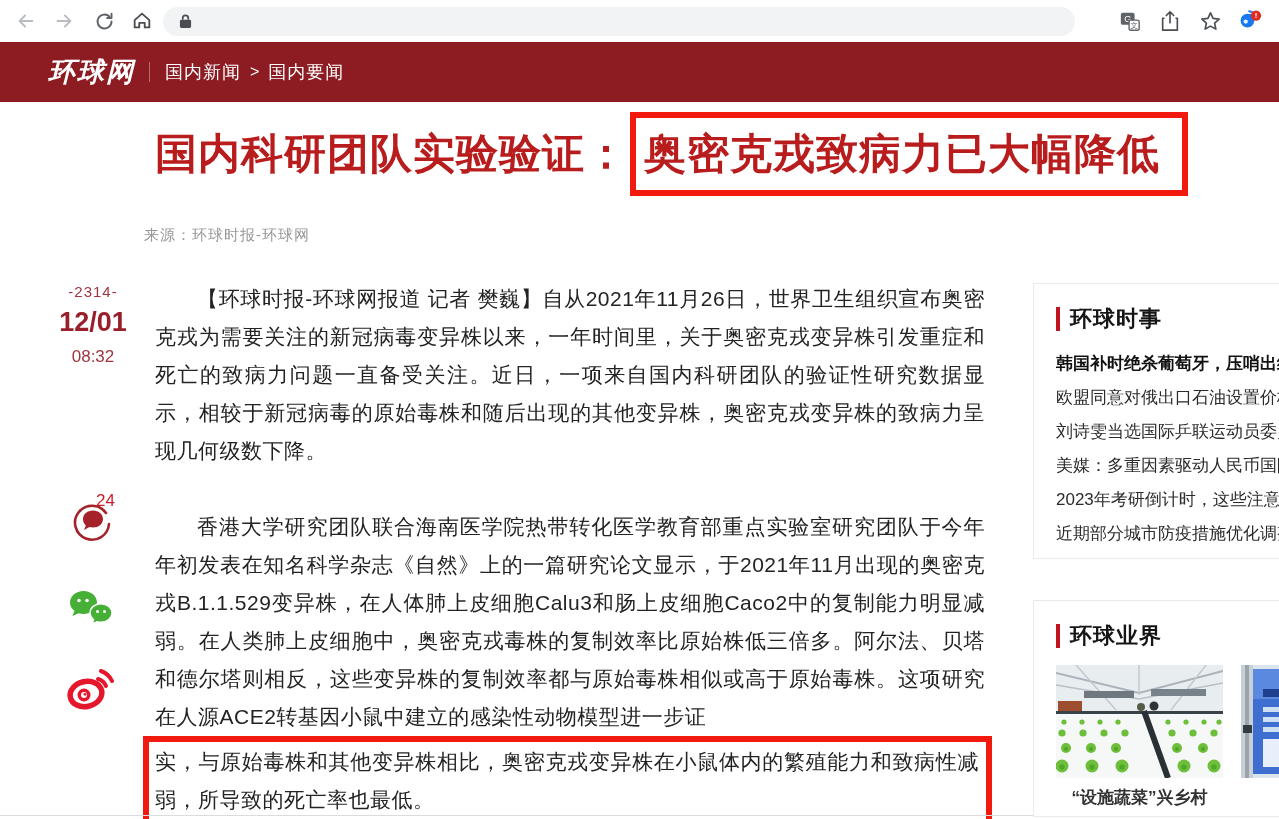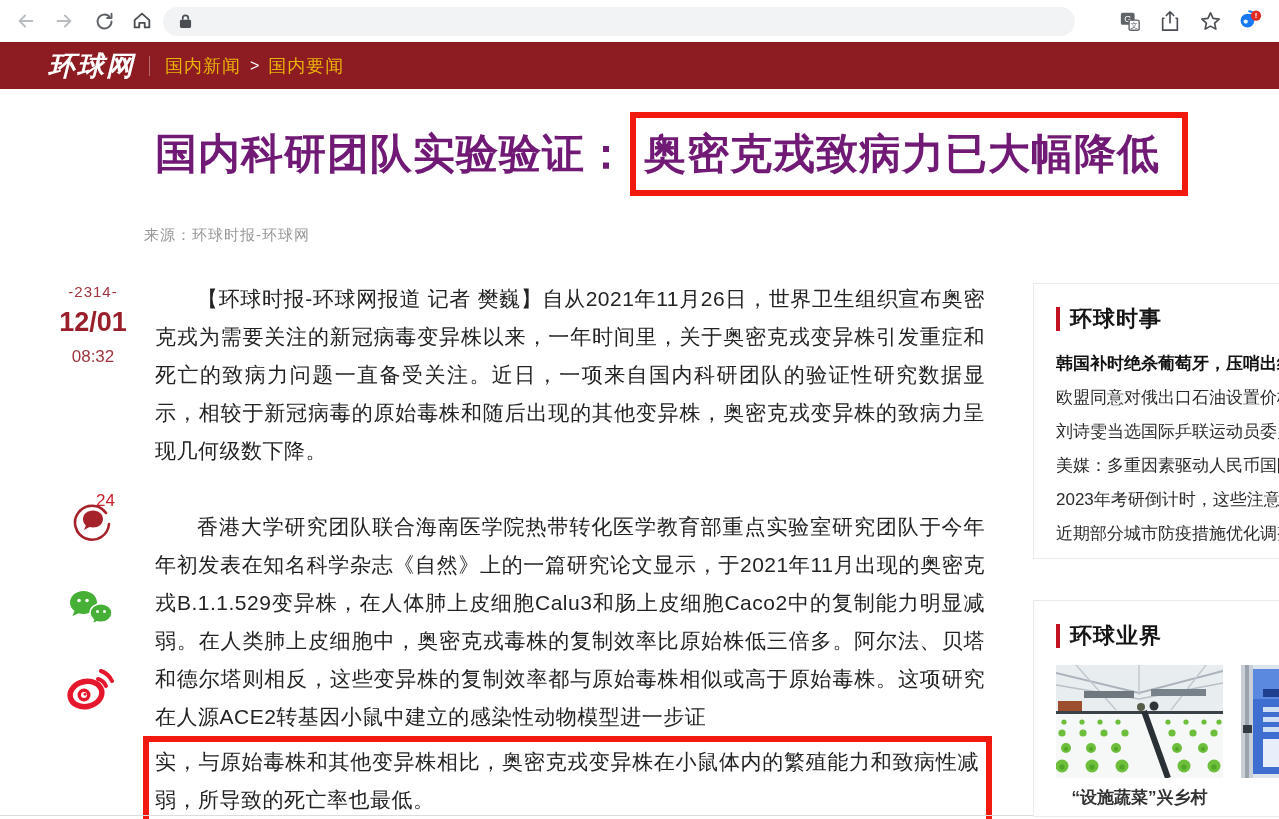--- a/index.html
+++ b/index.html
@@ -7,29 +7,29 @@
     font-family:"Liberation Sans","DejaVu Sans",sans-serif; }
   .page { position:relative; width:1279px; height:819px; background:#fff; }
 
   
   .chrome { position:absolute; left:0; top:0; width:1279px; height:42px; background:#fff; }
   .nav-ic { position:absolute; top:9px; width:24px; height:24px; display:flex; align-items:center; justify-content:center; cursor:pointer; }
   .url-pill { position:absolute; left:163px; top:7px; width:912px; height:29px; background:#F1F3F4; border-radius:15px; display:flex; align-items:center; padding-left:16px; }
   .url-text { font-size:15px; color:#202124; margin-left:10px; letter-spacing:.2px; }
 
   
-  .site-header { position:absolute; left:0; top:42px; width:1279px; height:47px; background:#8C1B22; display:flex; align-items:center; }
+  .site-header { position:absolute; left:0; top:42px; width:1279px; height:60px; background:#8C1B22; display:flex; align-items:center; }
   .logo { margin-left:48px; color:#fff; font-size:27px; font-weight:bold; letter-spacing:2px; font-style:italic; }
   .hdr-div { width:1px; height:20px; background:rgba(255,255,255,.35); margin:0 15px 0 14px; }
-  .crumb { color:#eab308; font-size:18px; letter-spacing:1px; }
+  .crumb { color:#ffffff; font-size:18px; letter-spacing:1px; }
   .crumb-sep { color:#fff; font-size:16px; margin:0 9px; }
 
   
   .title-row { position:absolute; left:155px; top:112px; display:flex; align-items:center; white-space:nowrap;
-    font-size:42px; font-weight:600; color:#701a75; letter-spacing:1px; }
+    font-size:42px; font-weight:600; color:#b91c1c; letter-spacing:1px; }
   .title-box { border:6px solid #F2190F; padding:8px 22px 8px 8px; margin-left:2px; }
   .source { position:absolute; left:144px; top:226px; font-size:15px; color:#979797; letter-spacing:1px; }
 
   
   .date-block { position:absolute; left:50px; top:283px; width:86px; text-align:center; color:#A03540; }
   .date-year { font-size:15px; letter-spacing:1px; }
   .date-day  { font-size:27px; font-weight:bold; color:#99202B; margin-top:7px; }
   .date-time { font-size:17px; margin-top:9px; }
 
   

